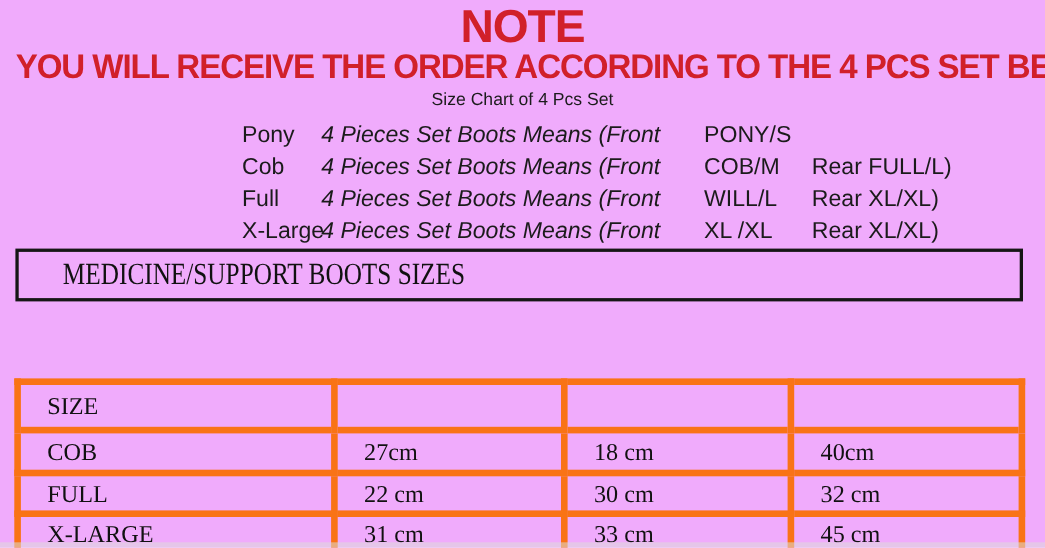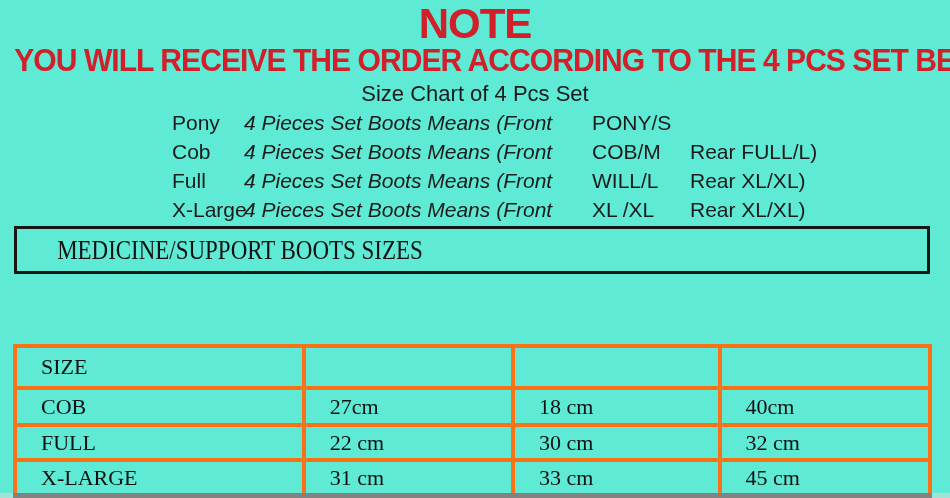--- a/index.html
+++ b/index.html
@@ -1,20 +1,20 @@
 <!DOCTYPE html>
 <html><head>
 <meta charset="utf-8">
 <style>
   html, body { margin: 0; padding: 0; }
   .page {
     position: relative;
     width: 950px;
     height: 498px;
-    background: #5eead4;
+    background: #f0abfc;
     font-family: "Liberation Sans", sans-serif;
     color: #1b1b1b;
     overflow: hidden;
   }
   .note-title {
     position: absolute;
     top: 3px; left: 0; width: 100%;
     text-align: center;
     font-size: 42px;
     font-weight: bold;
@@ -32,32 +32,32 @@
     color: #d1202a;
     letter-spacing: -1px;
     transform: scaleX(0.97);
     transform-origin: center;
     white-space: nowrap;
   }
   .chart-heading {
     position: absolute;
     top: 83px; left: 0; width: 100%;
     text-align: center;
-    font-size: 22px;
+    font-size: 16px;
     line-height: 1;
     color: #1b1b1b;
   }
   .set-lines {
     position: absolute;
     top: 108px; left: 172px;
     font-size: 21px;
     line-height: 29px;
     color: #1b1b1b;
   }
-  .set-line { display: flex; white-space: nowrap; }
+  .set-line { display: flex; white-space: nowrap; margin-left: 48px; }
   .set-label  { display: inline-block; width: 72px;  }
   .set-phrase { display: inline-block; width: 348px; font-style: italic; }
   .set-front  { display: inline-block; width: 98px;  }
   .set-rear   { display: inline-block; }
   .banner {
     position: absolute;
     top: 226px; left: 14px;
     width: 910px; height: 42px;
     border: 3px solid #161616;
     display: flex;
@@ -75,21 +75,21 @@
     position: absolute;
     top: 344px; left: 13px;
     width: 919px;
     border-collapse: collapse;
     table-layout: fixed;
     font-family: "Liberation Serif", serif;
     font-size: 22px;
     color: #111;
   }
   .sizes-table td {
-    border: 4px solid #f97316;
+    border: 6px solid #f97316;
     padding: 0 0 0 24px;
     vertical-align: middle;
     overflow: hidden;
     white-space: nowrap;
   }
   .sizes-table { border: 3px solid #161616; border-bottom-width: 5px; }
   .sizes-table tr.r0 td { height: 38px; border-bottom-width: 3px; }
   .sizes-table tr.r1 td { height: 33px; }
   .sizes-table tr.r2 td { height: 31px; }
   .sizes-table tr.r3 td { height: 31px; }

